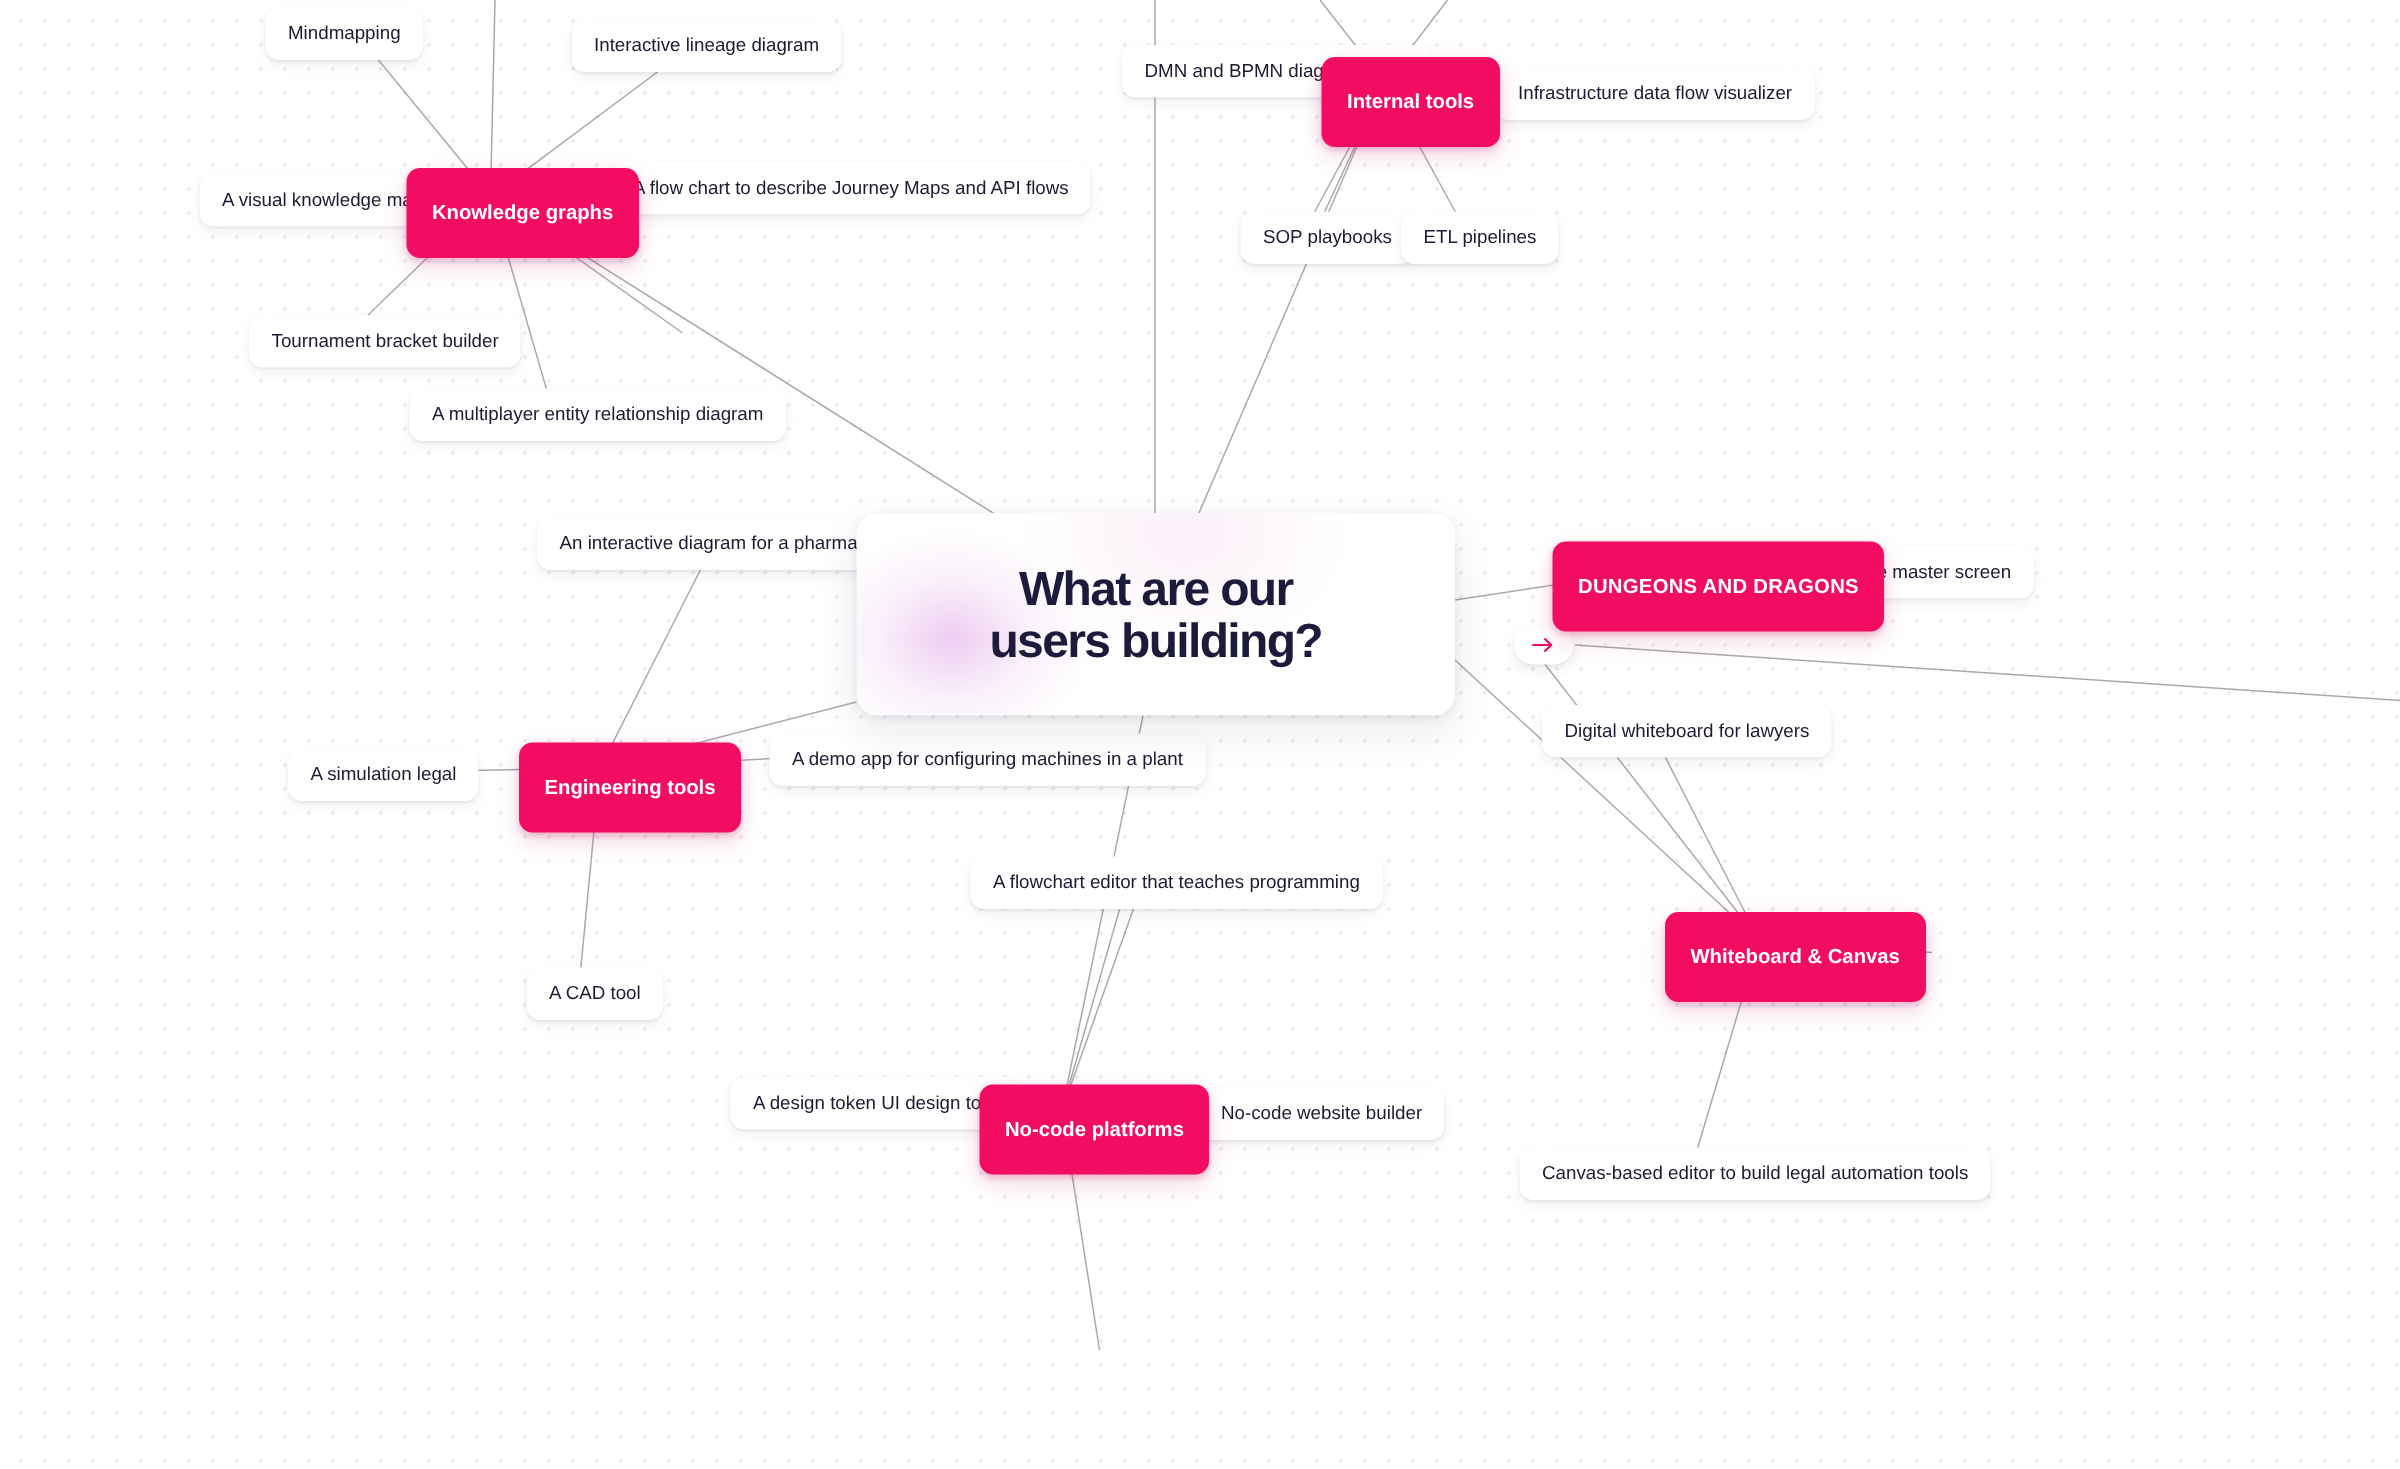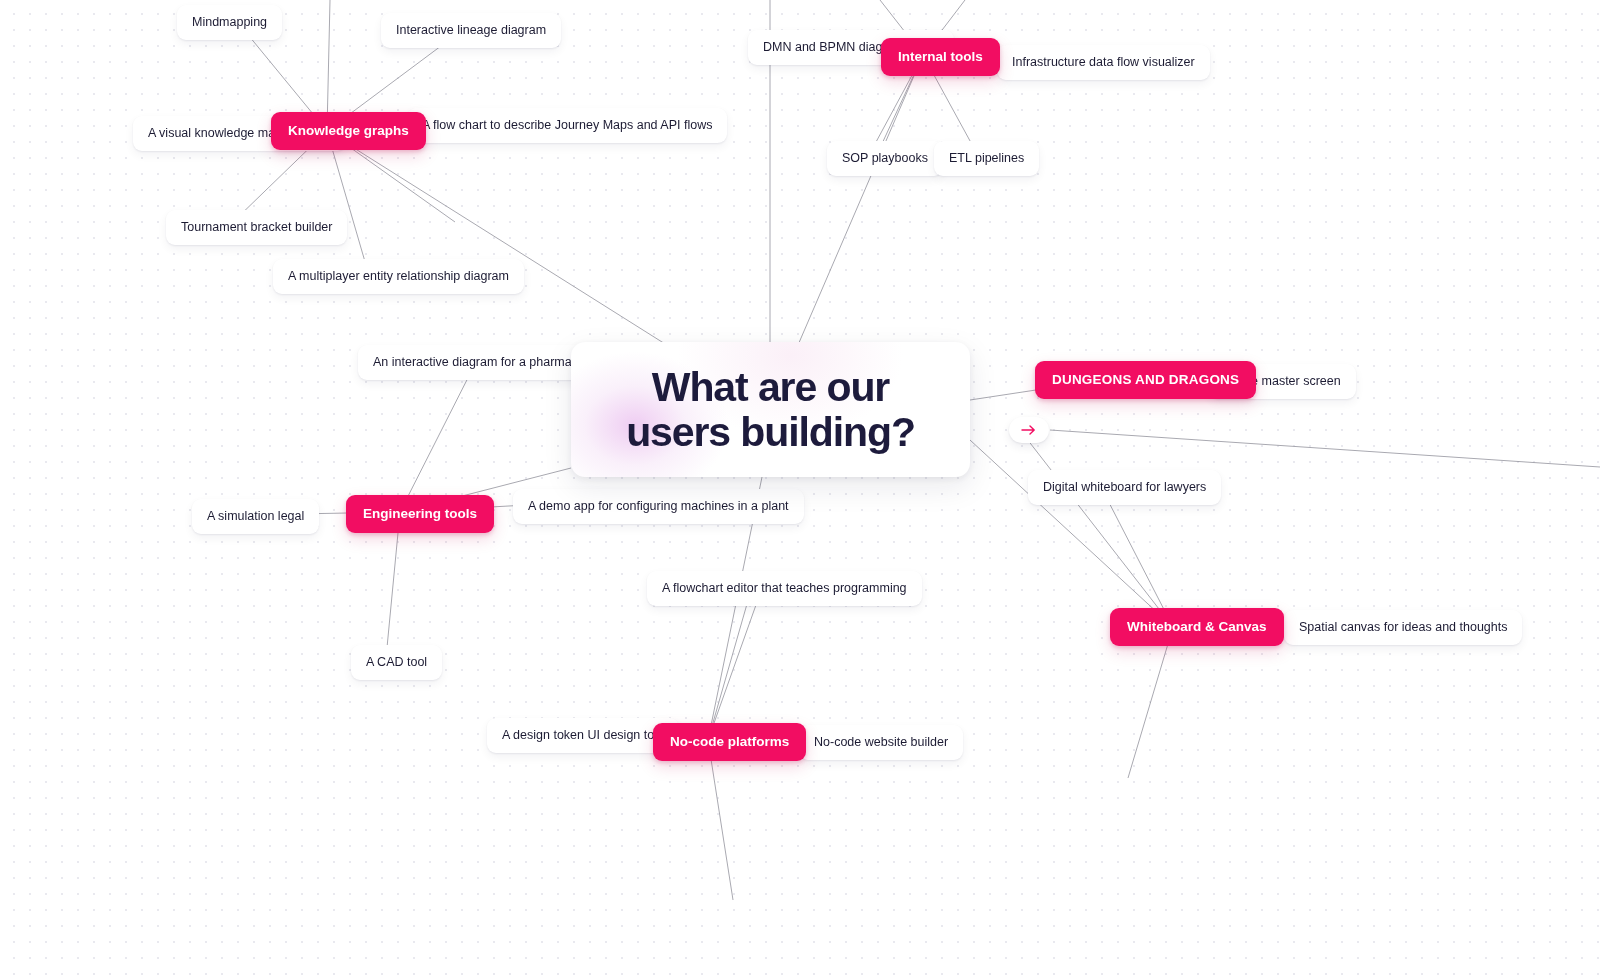--- a/index.html
+++ b/index.html
@@ -44,21 +44,21 @@
                0 4px 10px rgba(20,20,50,.055);
   }
 
   
   .topic {
     position:absolute;
     z-index:5;
     background:#f20d62;
     color:#ffffff;
     border-radius:9px;
-    padding:11px 17px;
+    padding:22px 17px;
     font-size:13.5px;
     font-weight:bold;
     line-height:1.2;
     white-space:nowrap;
     box-shadow:0 2px 4px rgba(190,10,80,.22),
                0 6px 16px rgba(190,10,80,.16);
   }
   .topic.caps { letter-spacing:.2px; }
 
   
@@ -70,21 +70,21 @@
     border-radius:14px;
     background:
       radial-gradient(120px 95px at 16% 62%, rgba(236,196,240,.85) 0%, rgba(243,222,245,.45) 42%, rgba(255,255,255,0) 78%),
       radial-gradient(150px 110px at 55% 10%, rgba(250,236,246,.8) 0%, rgba(255,255,255,0) 75%),
       #ffffff;
     box-shadow:0 2px 6px rgba(25,22,60,.07),
                0 10px 30px rgba(25,22,60,.09);
     display:flex; align-items:center; justify-content:center;
   }
   #hero-title {
-    font-size:41px;
+    font-size:32px;
     font-weight:bold;
     line-height:1.08;
     letter-spacing:-1.1px;
     color:#1d1b3c;
     text-align:center;
     white-space:pre-line;
   }
 
   
   #expand-pill {
@@ -161,21 +161,21 @@
     <div class="leaf" style="left: 133px; top: 116px;">A visual knowledge management</div>
     <div class="leaf" style="left: 407px; top: 108px;">A flow chart to describe Journey Maps and API flows</div>
     <div class="leaf" style="left: 166px; top: 210px;">Tournament bracket builder</div>
     <div class="leaf" style="left: 273px; top: 259px;">A multiplayer entity relationship diagram</div>
     <div class="leaf" style="left: 748px; top: 30px;">DMN and BPMN diagram editor</div>
     <div class="leaf" style="left: 997px; top: 45px;">Infrastructure data flow visualizer</div>
     <div class="leaf" style="left: 827px; top: 141px;">SOP playbooks</div>
     <div class="leaf" style="left: 934px; top: 141px;">ETL pipelines</div>
     <div class="leaf" style="left: 1209px; top: 364px;">Game master screen</div>
     <div class="leaf" style="left: 1028px; top: 470px;">Digital whiteboard for lawyers</div>
-    <div class="leaf" style="left: 1284px; top: 610px;">Spatial canvas for ideas and thoughts</div>
+    <div class="leaf" style="left: 1013px; top: 765px;">Canvas-based editor to build legal automation tools</div>
     <div class="leaf" style="left: 358px; top: 345px;">An interactive diagram for a pharmaceutical project</div>
     <div class="leaf" style="left: 192px; top: 499px;">A simulation legal</div>
     <div class="leaf" style="left: 513px; top: 489px;">A demo app for configuring machines in a plant</div>
     <div class="leaf" style="left: 351px; top: 645px;">A CAD tool</div>
     <div class="leaf" style="left: 647px; top: 571px;">A flowchart editor that teaches programming</div>
     <div class="leaf" style="left: 487px; top: 718px;">A design token UI design tool</div>
     <div class="leaf" style="left: 799px; top: 725px;">No-code website builder</div>
     <div class="topic" style="left: 271px; top: 112px; background: rgb(242, 13, 98);">Knowledge graphs</div>
     <div class="topic" style="left: 881px; top: 38px; background: rgb(242, 13, 98);">Internal tools</div>
     <div class="topic caps" style="left: 1035px; top: 361px; background: rgb(242, 13, 98);">DUNGEONS AND DRAGONS</div>

